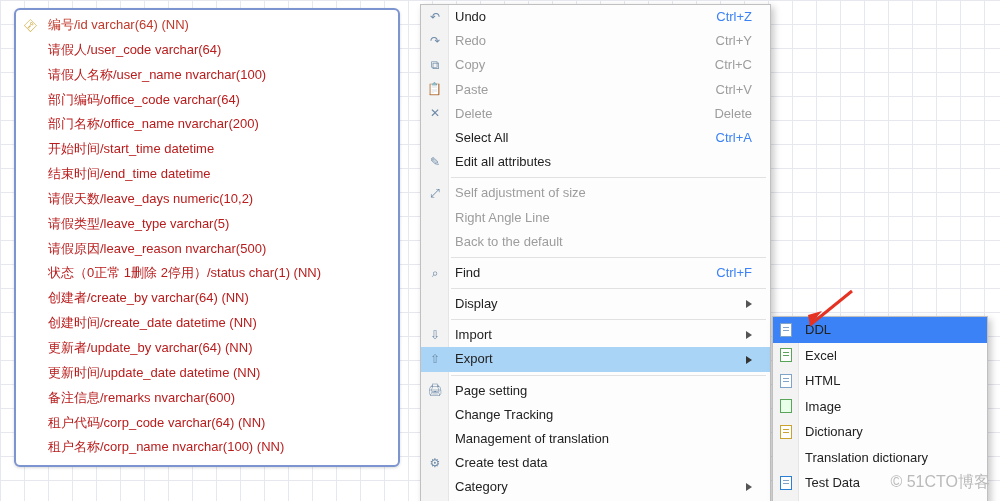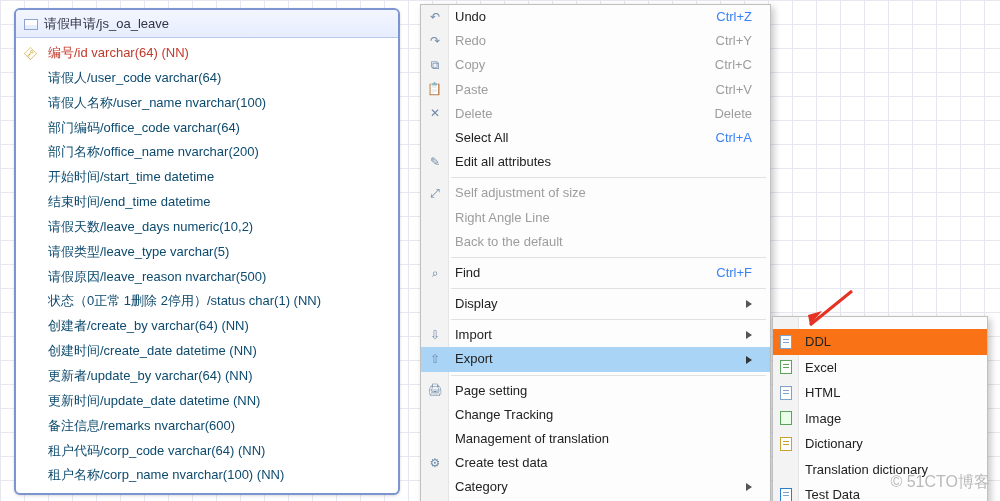--- a/index.html
+++ b/index.html
@@ -42,21 +42,21 @@
     background: linear-gradient(#fff 50%, #e6edff 50%);
     display: inline-block;
   }
   .col-list { padding: 3px 0 5px 0; }
   .col-row {
     display: flex;
     align-items: center;
     padding: 3px 10px 3px 32px;
     position: relative;
     line-height: 1.45;
-    color: #0c4a6e;
+    color: #b91c1c;
   }
   .col-row.pk { color: #c0392b; }
   .key-icon {
     position: absolute;
     left: 10px;
     top: 6px;
     width: 14px;
     height: 14px;
     color: #caa22e;
     transform: rotate(45deg);
@@ -136,21 +136,21 @@
     border-right: 1px solid #e5e5e5;
   }
   .sub-item {
     position: relative;
     display: flex;
     align-items: center;
     padding: 3px 10px 3px 32px;
     color: #222;
     line-height: 1.5;
   }
-  .sub-item.hover { background: #f97316; margin-top: 12px; }
+  .sub-item.hover { background: #3b82f6; }
   .sub-icon {
     position: absolute;
     left: 5px; top: 50%;
     transform: translateY(-50%);
     width: 16px; height: 16px;
     display: flex;
     align-items: center;
     justify-content: center;
   }
   .doc-icon {
@@ -187,24 +187,20 @@
     bottom: 8px;
     color: #bababa;
     font-size: 16px;
     pointer-events: none;
   }
 </style>
 </head>
 <body>
 
 <div class="table-box">
-  <div class="table-title">
-    <span class="table-title-icon"></span>
-    <span>请假申请/js_oa_leave</span>
-  </div>
   <div class="col-list" id="col-list">
       <div class="col-row pk">
         <span class="key-icon">⚿</span>
         <span>编号/id varchar(64) (NN)</span>
       </div>
       <div class="col-row">
         <span>请假人/user_code varchar(64)</span>
       </div>
       <div class="col-row">
         <span>请假人名称/user_name nvarchar(100)</span>

